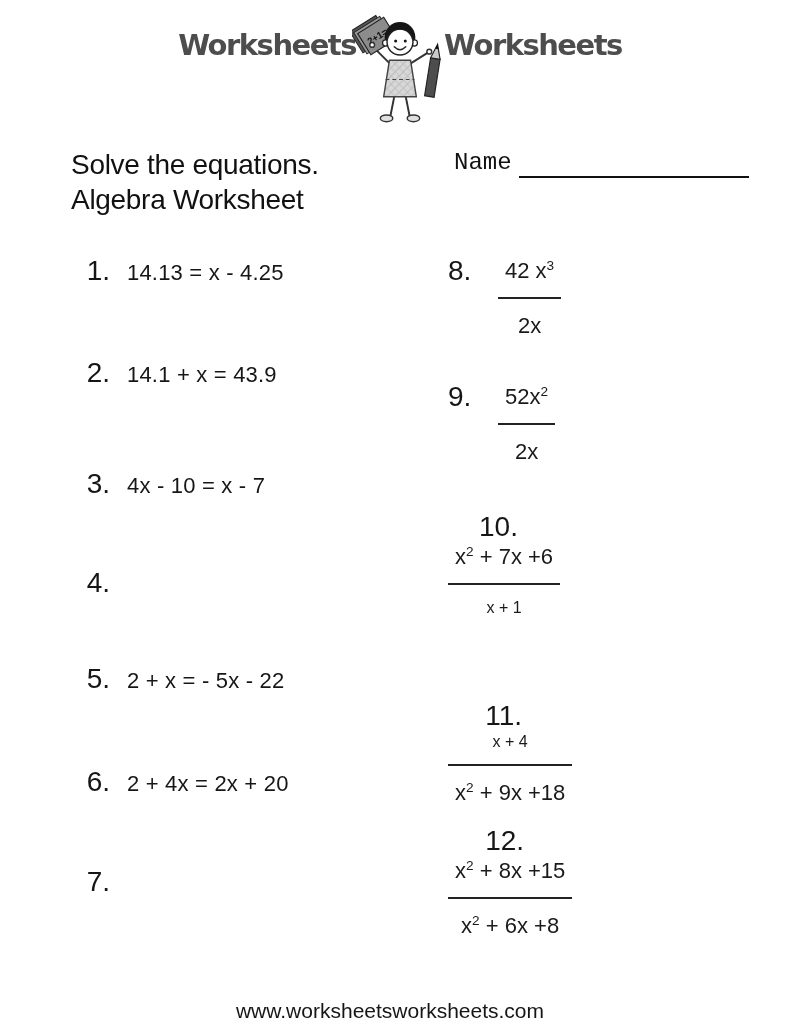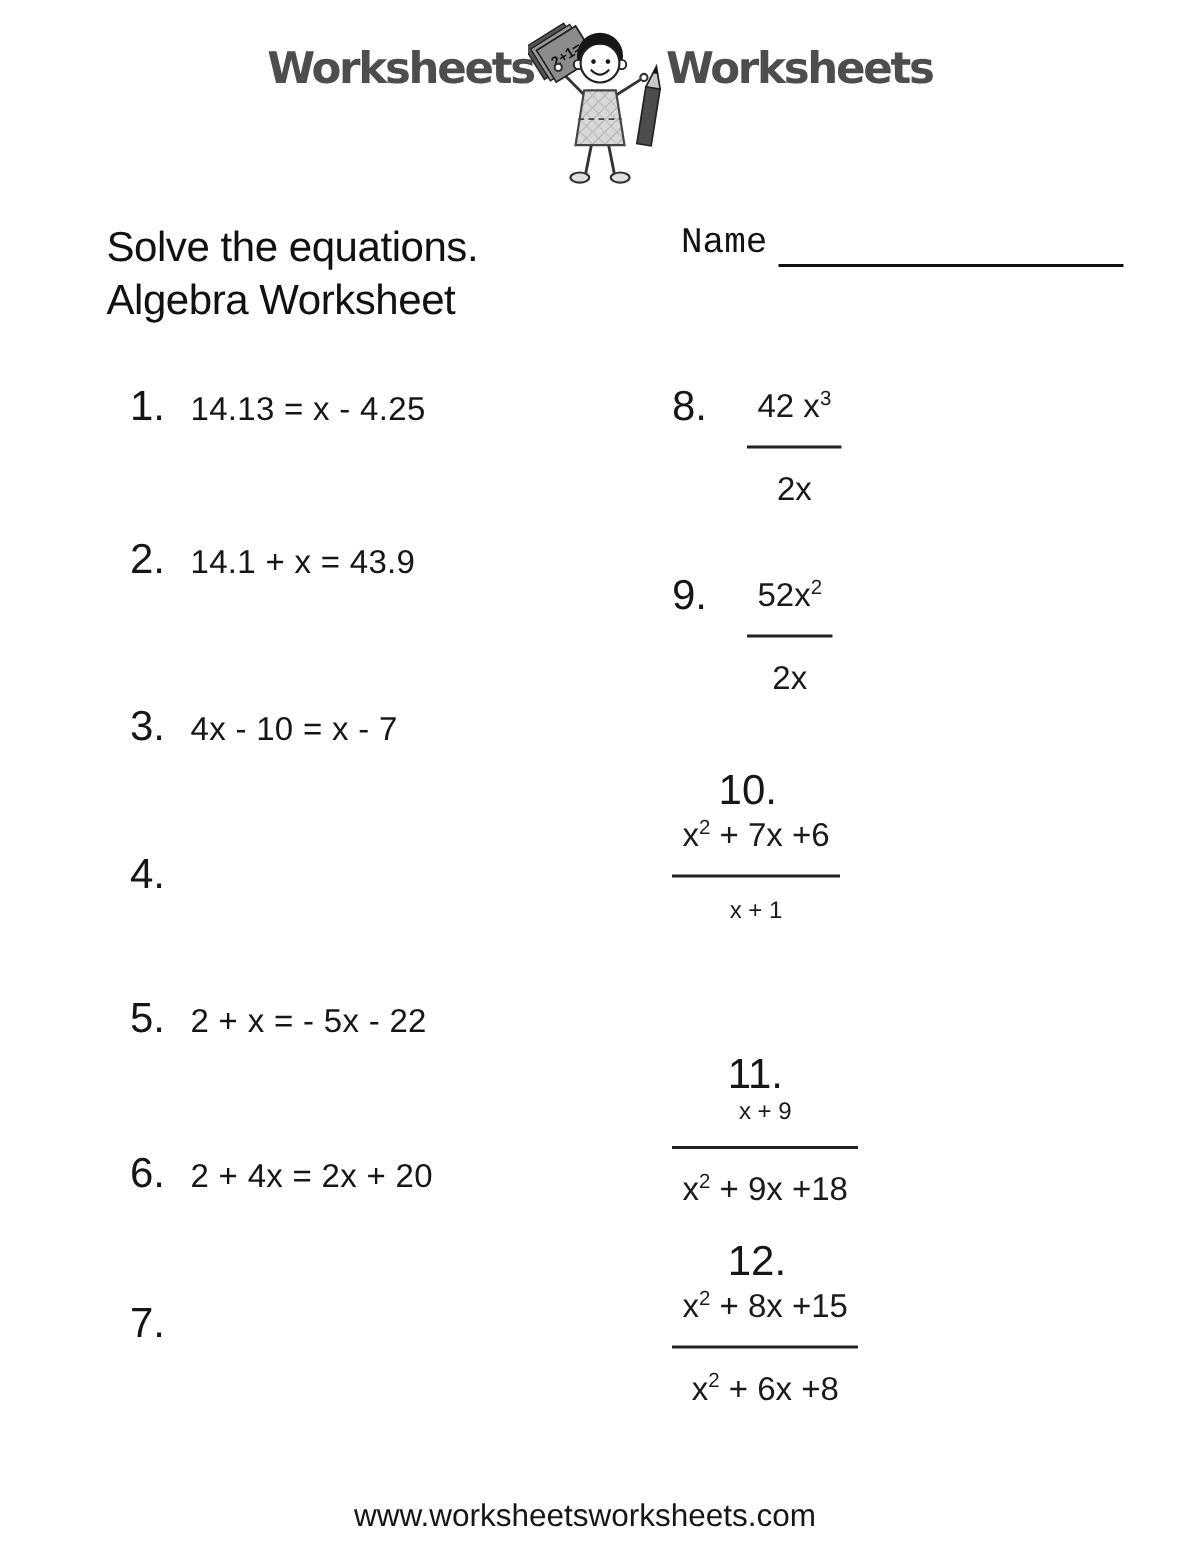--- a/index.html
+++ b/index.html
@@ -169,21 +169,21 @@
           <span class="pnum">10.</span>
           <span class="fraction">
             <span class="numer">x<sup>2</sup> + 7x +6</span>
             <span class="fbar"></span>
             <span class="denom">x + 1</span>
           </span>
         </div>
         <div class="prob-row right mid" style="top: 673px; margin-top: 28px;">
           <span class="pnum">11.</span>
           <span class="fraction">
-            <span class="numer">x + 9</span>
+            <span class="numer">x + 4</span>
             <span class="fbar"></span>
             <span class="denom">x<sup>2</sup> + 9x +18</span>
           </span>
         </div>
         <div class="prob-row right mid" style="top: 826px;">
           <span class="pnum">12.</span>
           <span class="fraction">
             <span class="numer">x<sup>2</sup> + 8x +15</span>
             <span class="fbar"></span>
             <span class="denom">x<sup>2</sup> + 6x +8</span>

